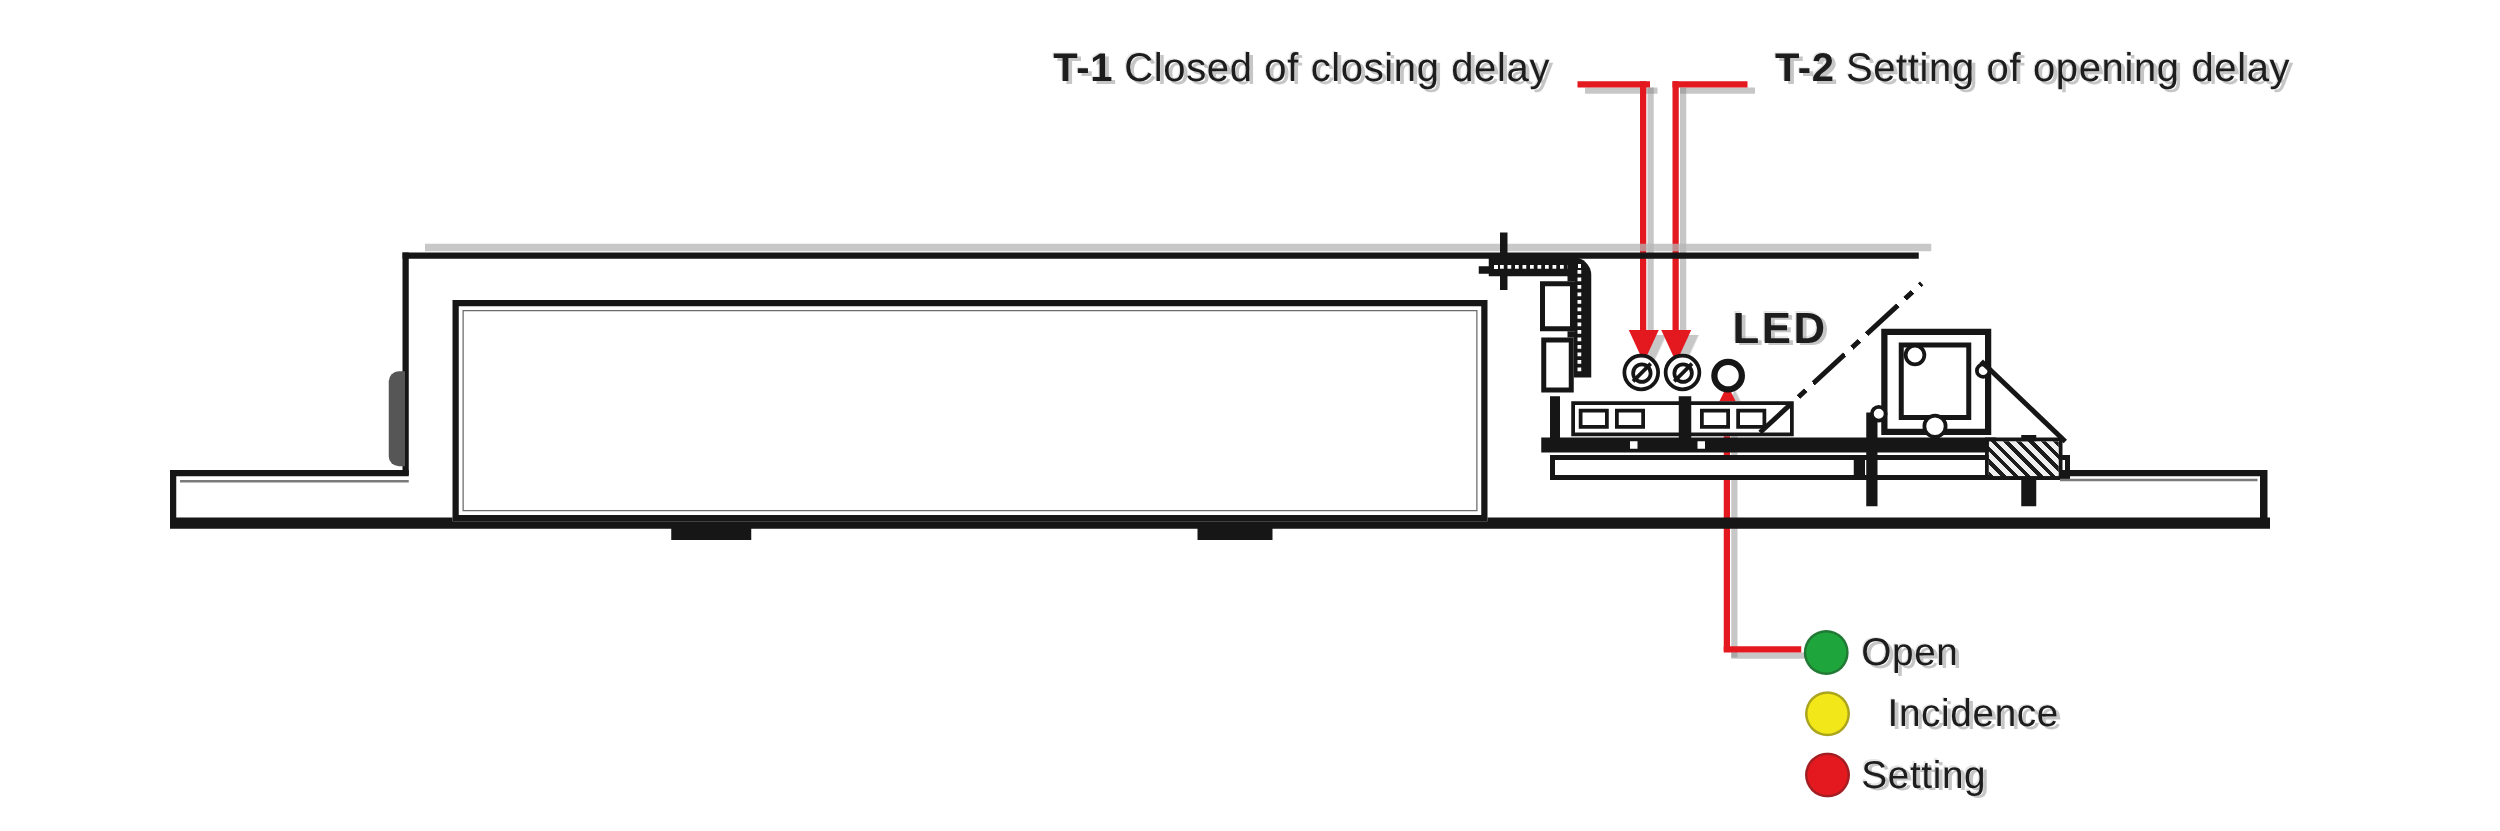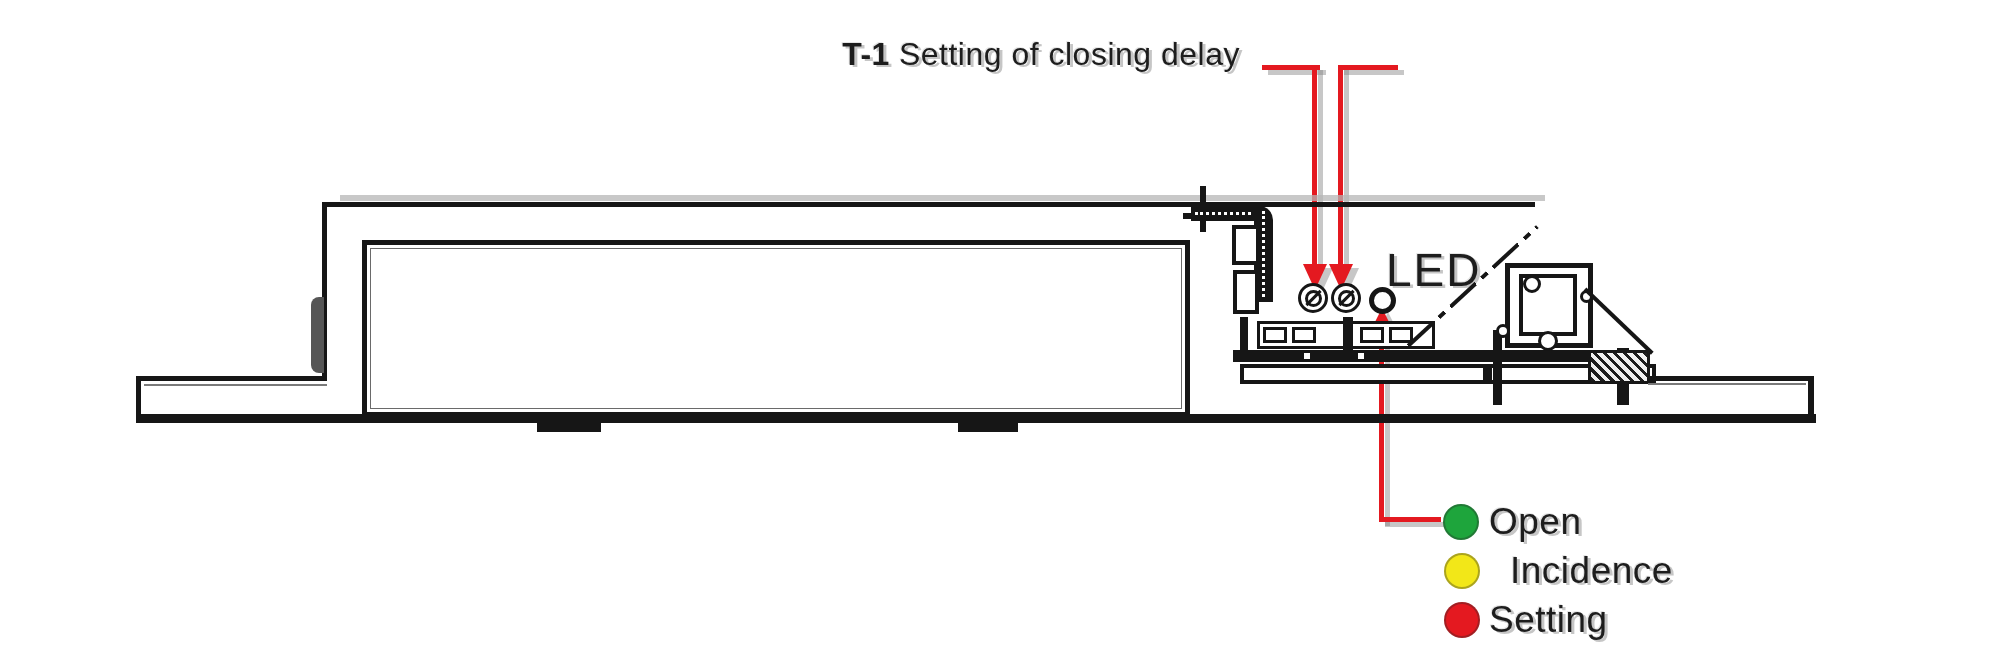--- a/index.html
+++ b/index.html
@@ -26,30 +26,31 @@
          background:repeating-linear-gradient(45deg,#1c1c1c 0 3px,#efefef 3px 7px);}
   .red{position:absolute;background:#e41920;box-shadow:6px 5px 0 rgba(130,130,130,.45);}
   .arrow-down{position:absolute;width:0;height:0;border-left:12px solid transparent;border-right:12px solid transparent;
               border-top:26px solid #e41920;filter:drop-shadow(6px 4px 0 rgba(130,130,130,.45));}
   .arrow-up{position:absolute;width:0;height:0;border-left:12px solid transparent;border-right:12px solid transparent;
             border-bottom:24px solid #e41920;filter:drop-shadow(6px 4px 0 rgba(130,130,130,.45));}
   .lbl{position:absolute;white-space:nowrap;color:#1d1d1d;
        text-shadow:3px 2px 0 rgba(128,128,128,.45),-1px -1px 0 rgba(150,150,150,.25);}
   .lbl .pfx{font-weight:700;margin-right:9px;margin-left:16px;}
   .t-lbl{font-size:32px;letter-spacing:.5px;}
-  .led-lbl{font-size:46px;letter-spacing:2px;}
-  .legend-lbl{font-size:37px;letter-spacing:.5px;line-height:36px;}
+  .led-lbl{font-size:35px;letter-spacing:2px;font-weight:bold;}
+  .legend-lbl{font-size:31px;letter-spacing:.5px;line-height:36px;}
   .dot{position:absolute;width:36px;height:36px;border-radius:50%;border:2px solid rgba(40,40,40,.35);box-sizing:border-box;}
 </style>
 </head>
 <body>
 
 <div id="canvas">
 
-  <div class="lbl t-lbl" style="right:760px;top:36px;"><span class="pfx">T-1</span><span>Setting of closing delay</span></div>
+  <div class="lbl t-lbl" style="right:760px;top:36px;"><span class="pfx">T-1</span><span>Closed of closing delay</span></div>
+  <div class="lbl t-lbl" style="left:1404px;top:36px;"><span class="pfx">T-2</span><span>Setting of opening delay</span></div>
   <div class="lbl led-lbl" style="left:1386px;top:243px;">LED</div>
 
   <div class="red" style="left:1262px;top:65px;width:58px;height:5px;"></div>
   <div class="red" style="left:1312px;top:65px;width:5px;height:201px;"></div>
   <div class="arrow-down" style="left:1303px;top:264px;"></div>
 
   <div class="red" style="left:1338px;top:65px;width:60px;height:5px;"></div>
   <div class="red" style="left:1338px;top:65px;width:5px;height:201px;"></div>
   <div class="arrow-down" style="left:1329px;top:264px;"></div>
 

